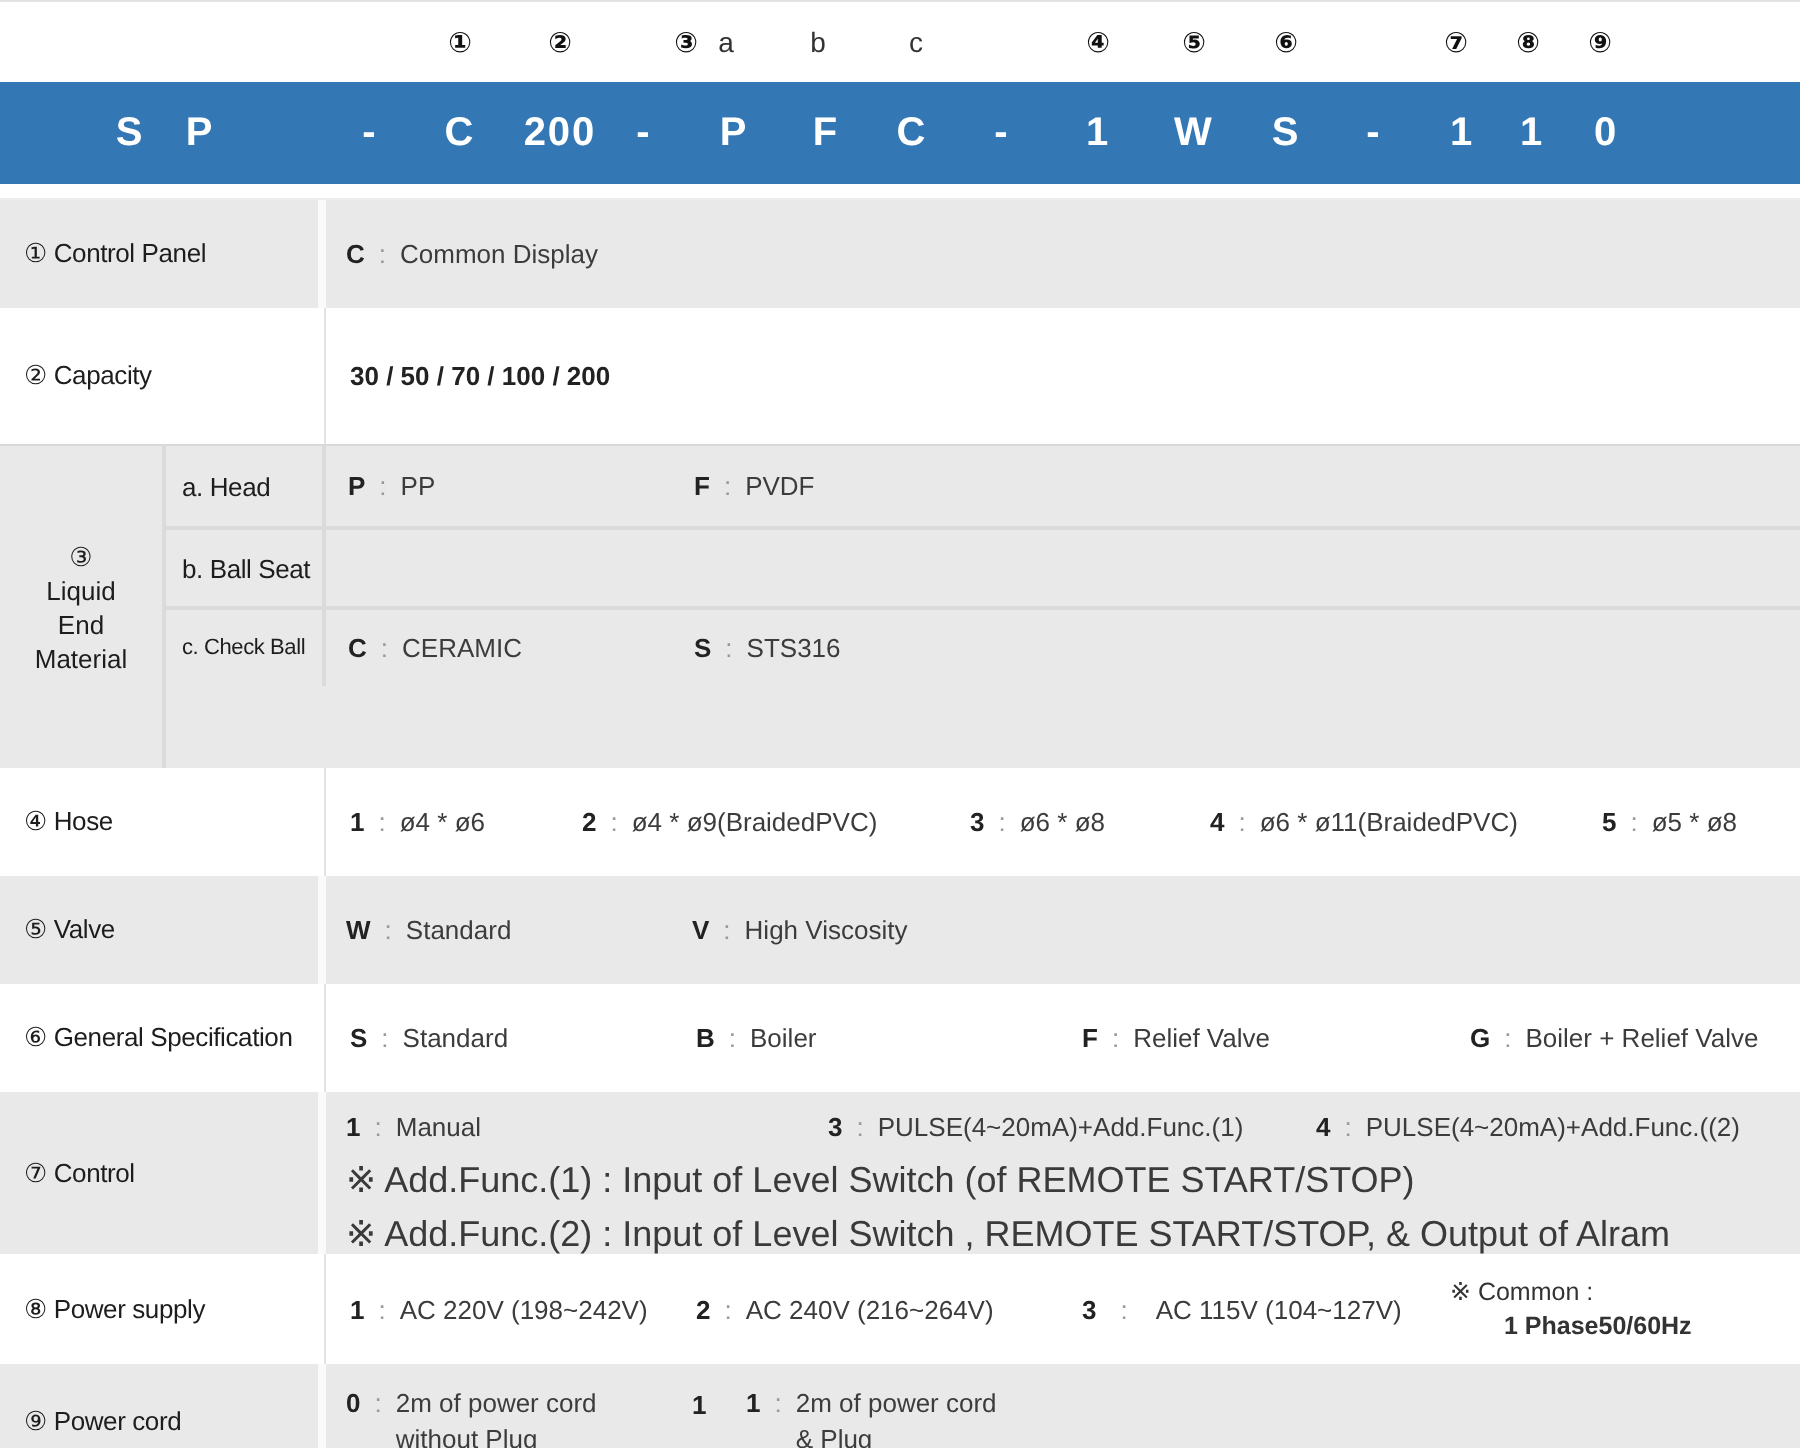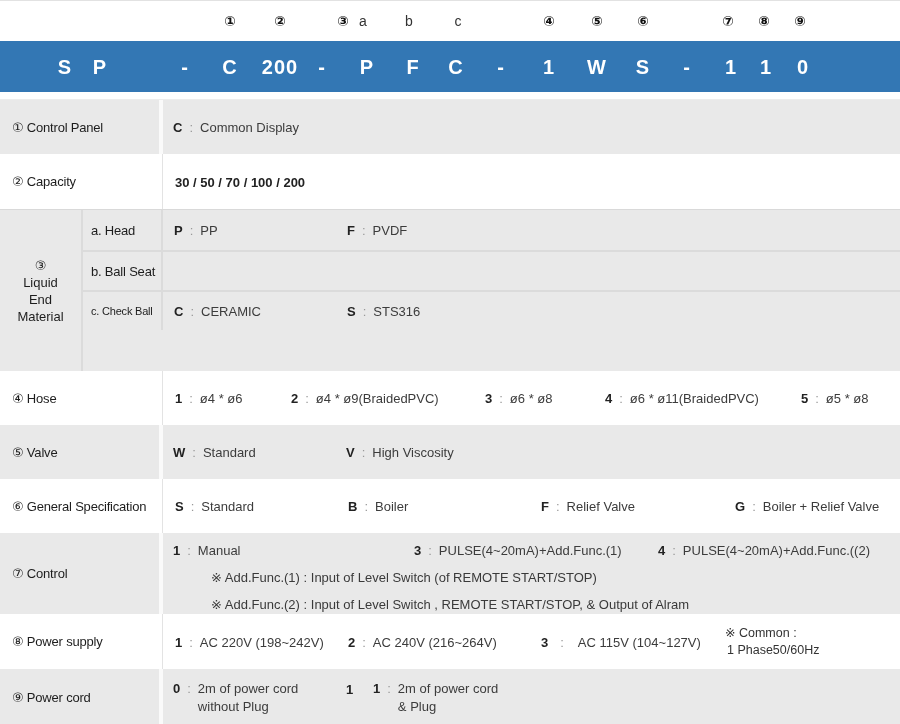--- a/index.html
+++ b/index.html
@@ -41,25 +41,25 @@
   .liquid-body { flex:1; display:flex; flex-direction:column; }
   .subrow { display:flex; height:40px; }
   .subrow + .subrow { border-top:2px solid #dbdbdb; }
   .sub-label { width:80px; display:flex; align-items:center; padding-left:8px; font-size:13px; color:#1d1d1d; border-right:2px solid #dbdbdb; letter-spacing:-0.2px; }
   .sub-label.small { font-size:11px; }
   .sub-content { position:relative; flex:1; }
 
   
   .ctrl-line { position:absolute; left:0; right:0; height:18px; }
   .ctrl-line .opt { top:0; transform:none; }
-  .note-text { position:absolute; white-space:nowrap; font-size:13px; color:#3a3a3a; line-height:17px;margin-left:38px; }
+  .note-text { position:absolute; white-space:nowrap; font-size:18px; color:#3a3a3a; line-height:17px; }
 
   
   .common-note { position:absolute; top:50%; transform:translateY(-50%); font-size:12.5px; color:#333; line-height:17px; white-space:nowrap; }
-  .common-note .line2 { margin-left:2px; }
+  .common-note .line2 { margin-left:27px;font-weight:bold; }
 
   
   .opt.top-align { top:12px; transform:none; }
 </style>
 </head>
 <body>
 
 <div class="page">
 
   <div class="indicators">
@@ -101,21 +101,21 @@
 
     <div class="row gray" style="height:54px">
       <div class="label-cell">
           <span>① Control Panel</span>
         </div>
       <div class="content-cell">
         <span class="opt" style="left:10px"><i class="k">C</i><span class="sep">:</span><span class="d">Common Display</span></span>
       </div>
     </div>
 
-    <div class="row white" style="height:55px">
+    <div class="row white" style="height:68px">
       <div class="label-cell">
           <span>② Capacity</span>
         </div>
       <div class="content-cell">
         <span class="plain-value">30 / 50 / 70 / 100 / 200</span>
       </div>
     </div>
 
     <div class="row gray liquid" style="height:162px">
       <div class="liquid-head">③

